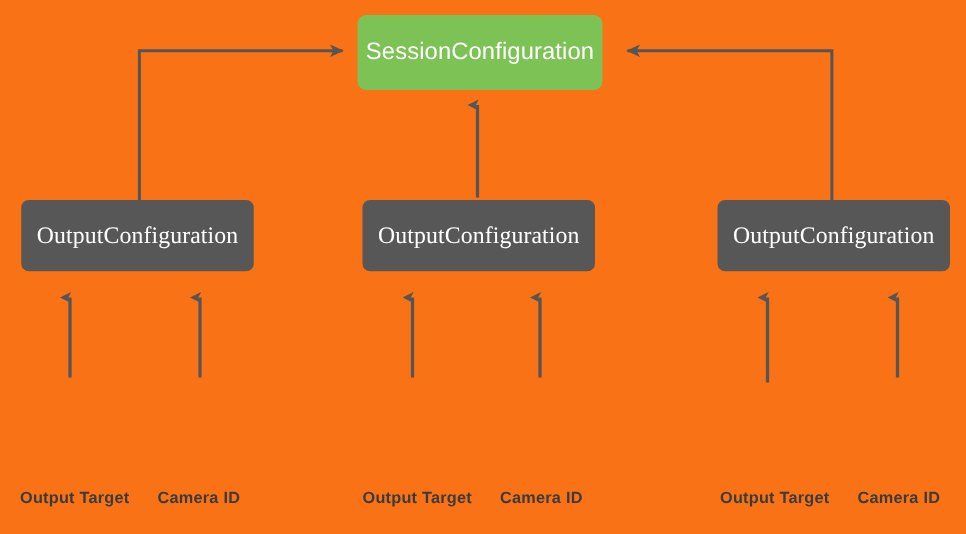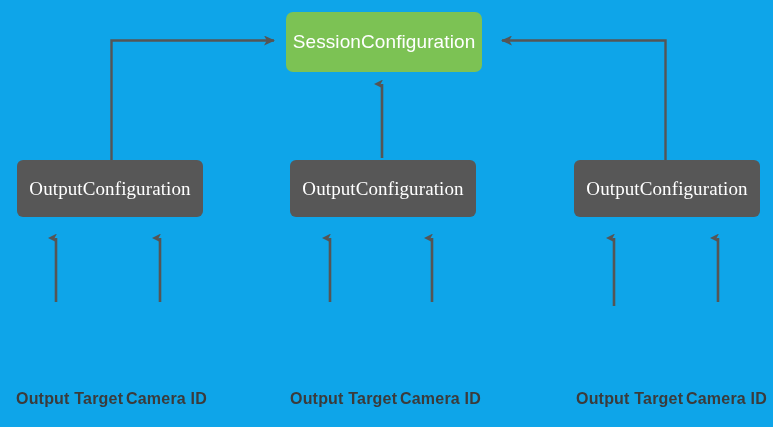--- a/index.html
+++ b/index.html
@@ -7,21 +7,21 @@
     padding: 0;
     background: #000000;
   }
   body {
     font-family: "Liberation Sans", sans-serif;
   }
   #canvas {
     position: relative;
     width: 773px;
     height: 427px;
-    background: #0ea5e9;
+    background: #f97316;
     overflow: hidden;
   }
   .node {
     position: absolute;
     display: flex;
     align-items: center;
     justify-content: center;
     border-radius: 6px;
     color: #ffffff;
     font-size: 19px;
@@ -34,21 +34,21 @@
     background: #7cc254;
     border-radius: 7px;
   }
   .node-output {
     background: #575757;
     font-family: Liberation Serif, serif;
   }
   .leaf-label {
     position: absolute;
     color: #3b3b3b;
-    font-size: 16px;
+    font-size: 13px;
     font-weight: bold;
     font-family: "Liberation Sans", sans-serif;
     white-space: nowrap;
     letter-spacing: 0.2px;
   }
   .svg-layer {
     position: absolute;
     left: 0;
     top: 0;
     width: 773px;

